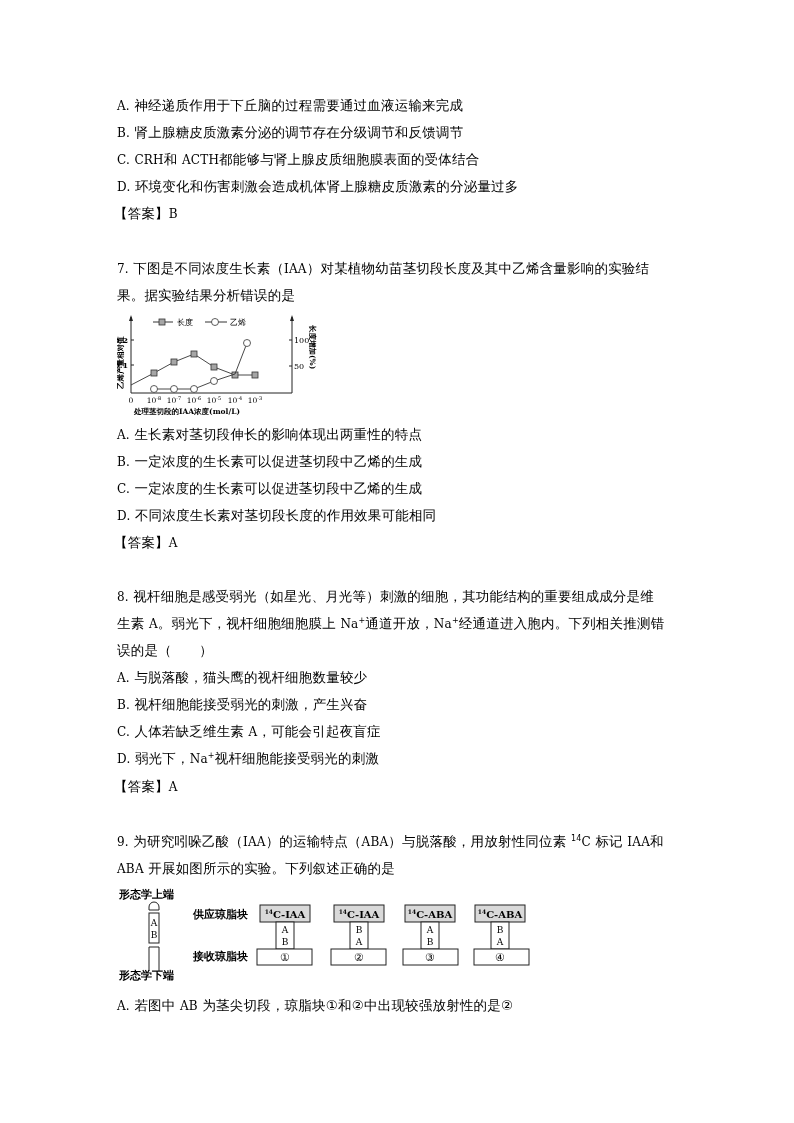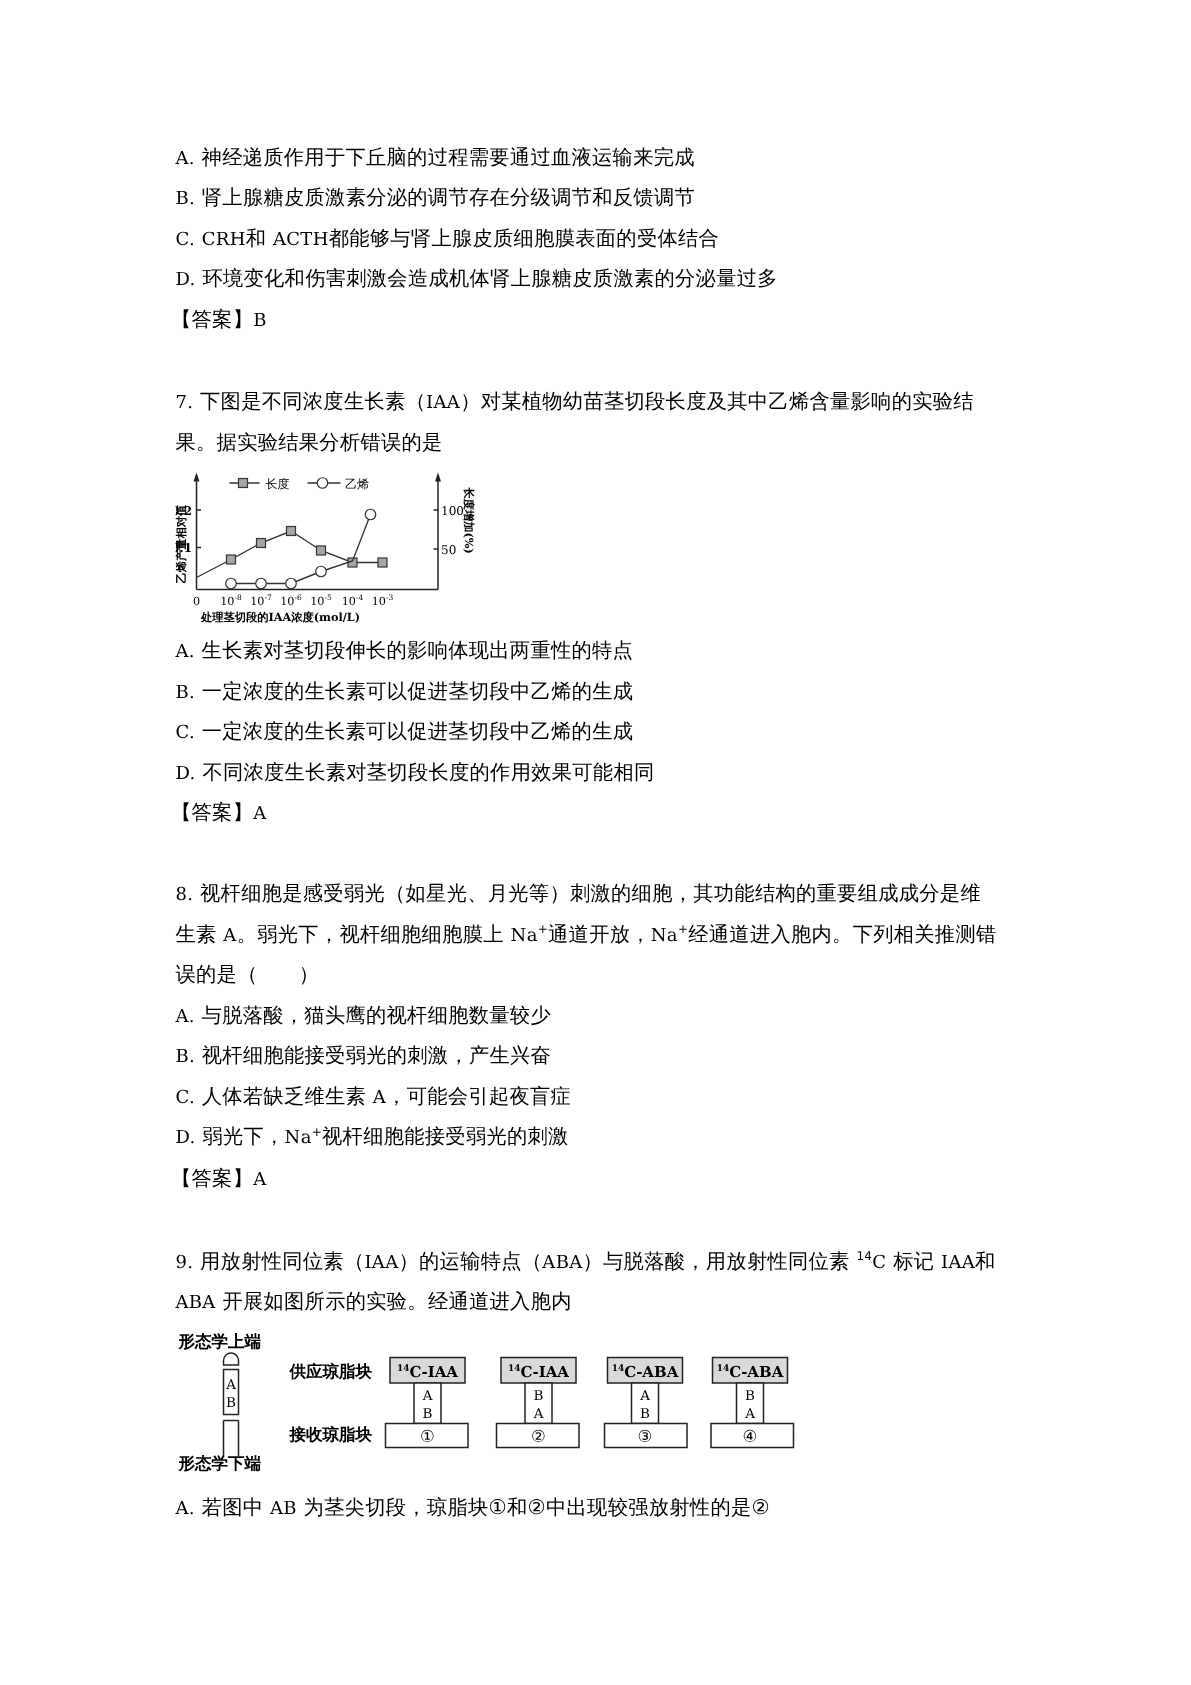--- a/index.html
+++ b/index.html
@@ -147,28 +147,28 @@
 <div class="line" style="top:748px">
   <span class="lat">D.</span>
   <span>弱光下，</span><span class="lat">Na</span><sup>+</sup><span>视杆细胞能接受弱光的刺激</span>
 </div>
 <div class="line" style="top:776px; left:114px">
   <span>【答案】</span><span class="lat">A</span>
 </div>
 
 <div class="line" style="top:831px">
   <span class="lat">9.</span>
-  <span>用放射性同位素（</span><span class="lat">IAA</span><span>）的运输特点（</span><span class="lat">ABA</span><span>）与脱落酸，用放射性同位素</span>
+  <span>为研究吲哚乙酸（</span><span class="lat">IAA</span><span>）的运输特点（</span><span class="lat">ABA</span><span>）与脱落酸，用放射性同位素</span>
   <sup>14</sup><span class="lat">C</span>
   <span>标记</span>
   <span class="lat">IAA</span><span>和</span>
 </div>
 <div class="line" style="top:858px">
   <span class="lat">ABA</span>
-  <span>开展如图所示的实验。经通道进入胞内</span>
+  <span>开展如图所示的实验。下列叙述正确的是</span>
 </div>
 
 <div class="diagram">
   <svg width="420" height="96" viewBox="0 0 420 96">
 
     <text x="2" y="13" font-size="11" font-weight="bold">形态学上端</text>
     <path d="M32,22 a5,5 0 0 1 10,0 v3 h-10 z" fill="#fff" stroke="#222" stroke-width="1"></path>
     <rect x="32" y="28" width="10" height="30" fill="#fff" stroke="#222" stroke-width="1"></rect>
     <text x="37" y="41" font-size="9" text-anchor="middle">A</text>
     <text x="37" y="53" font-size="9" text-anchor="middle">B</text>

